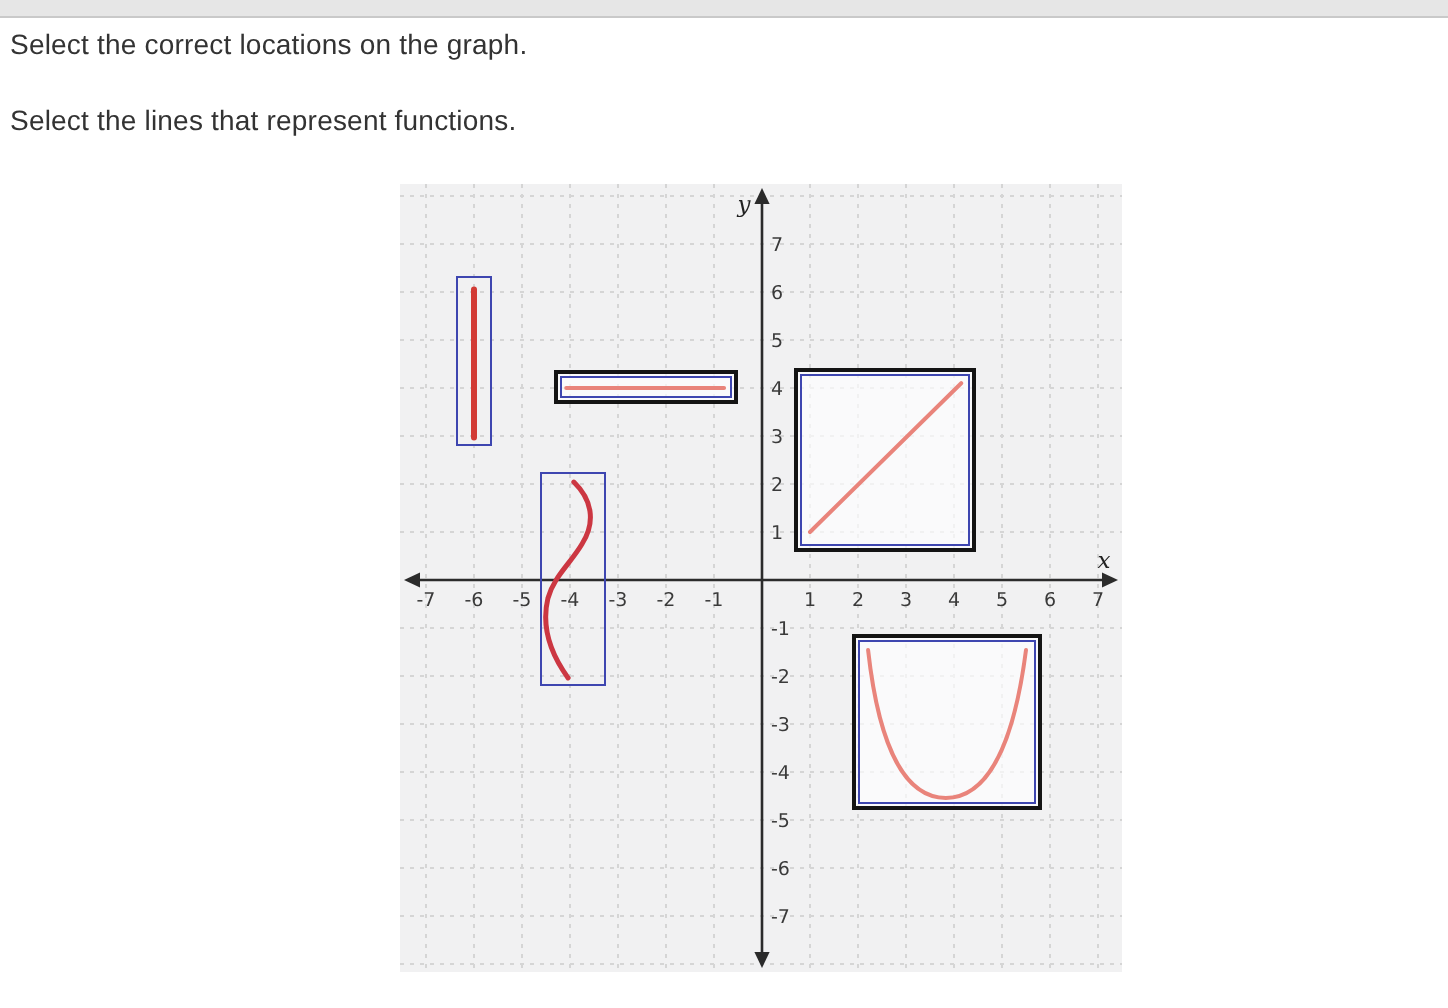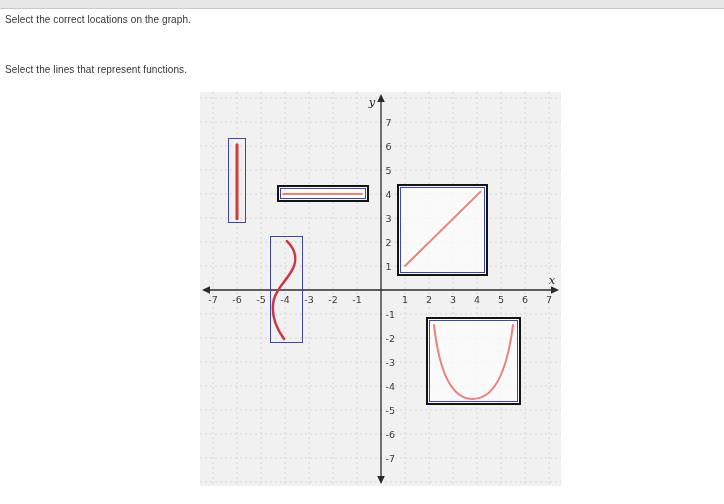--- a/index.html
+++ b/index.html
@@ -5,25 +5,25 @@
   html,body{margin:0;padding:0}
   body{
     width:724px;height:504px;background:#ffffff;position:relative;overflow:hidden;
     font-family:"Liberation Sans",sans-serif;
   }
   .top-bar{
     position:absolute;left:0;top:0;width:724px;height:8px;
     background:#e6e6e6;border-bottom:1px solid #c9c9c9;
   }
   .instr{
-    position:absolute;left:5px;margin:0;font-size:10px;color:#333;
+    position:absolute;left:5px;margin:0;font-size:14px;color:#333;
     letter-spacing:.1px;white-space:nowrap;
   }
   #instr1{top:14px}
-  #instr2{top:64px}
+  #instr2{top:52px}
   .graph{
     position:absolute;left:200px;top:92px;width:361px;height:394px;
     background:#f1f1f2;
   }
   .layer{position:absolute;left:0;top:0;pointer-events:none}
   .hotspot{position:absolute;box-sizing:border-box;cursor:pointer;z-index:2}
   .hotspot.plain{border:1px solid #3e46b0;background:transparent}
   .hotspot.sel{border:2px solid #141414;background:rgba(255,255,255,0.66)}
   .hotspot.sel .inner{position:absolute;inset:1px;border:1px solid #3e46b0;pointer-events:none}
   .tick{font-family:"DejaVu Sans",sans-serif;font-size:9.5px;fill:#3a3a3a}

